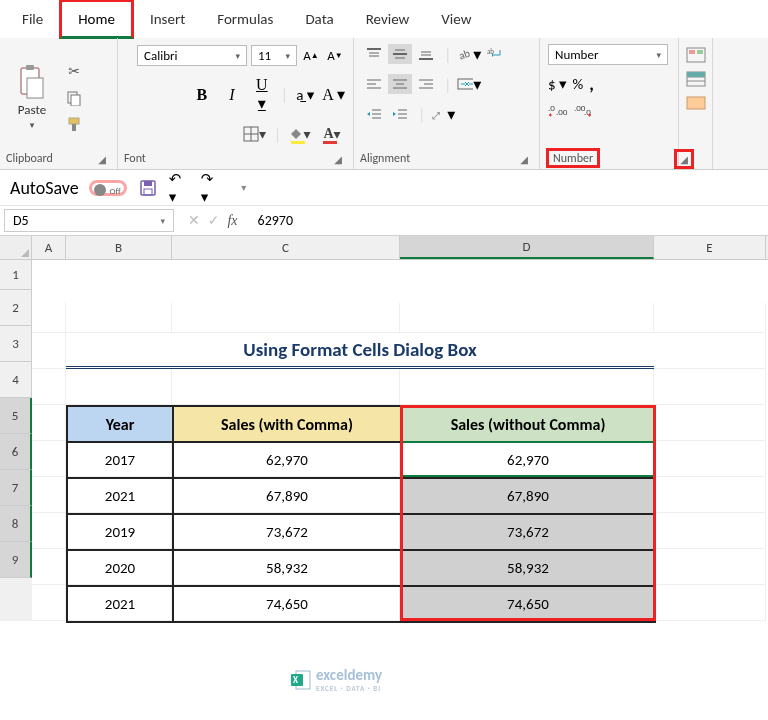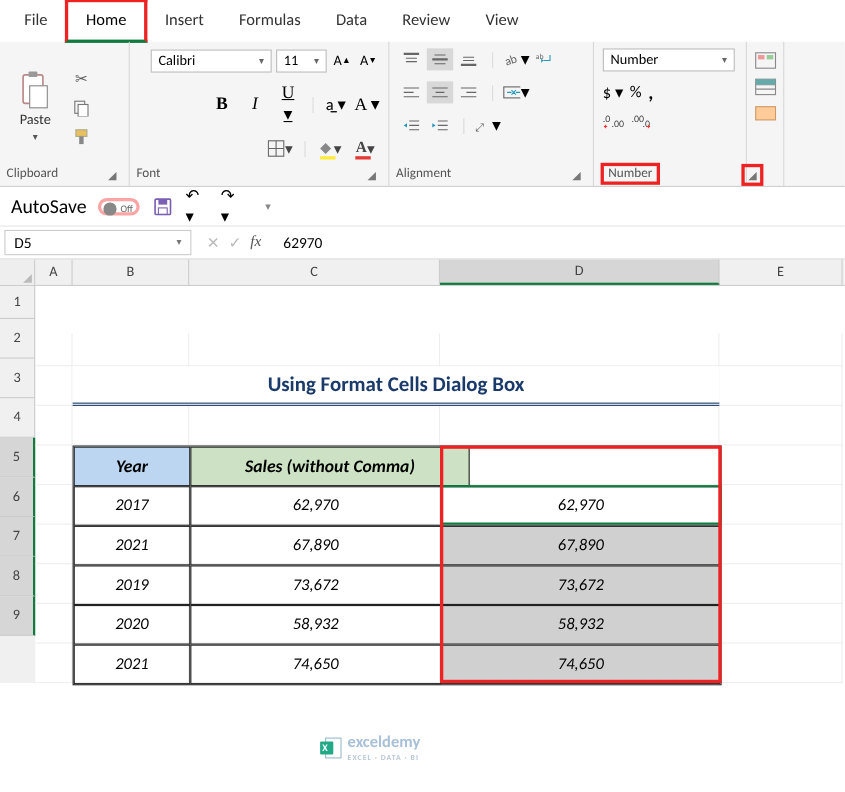--- a/index.html
+++ b/index.html
@@ -88,21 +88,21 @@
   .row-h.sel { background: #d6d6d6; border-right: 2px solid #0f7b3e; }
   .grid { flex: 1; position: relative; margin-top: 43px; }
   .gr { display: flex; height: 36px; }
   .gr.r1 { height: 30px; }
   .gc { border-right: 1px solid #eee; border-bottom: 1px solid #eee; }
   .gc.cA { width: 34px; } .gc.cB { width: 106px; } .gc.cC { width: 228px; } .gc.cD { width: 254px; } .gc.cE { width: 112px; }
 
   
   .title-cell { position: absolute; left: 34px; top: 30px; width: 588px; height: 36px; display: flex; align-items: center; justify-content: center; font-size: 19px; font-weight: bold; color: #1a3a6a; border-bottom: 3px double #1a3a6a; background: #fff; }
   .dtable { position: absolute; left: 34px; top: 102px; border: 1px solid #222; }
-  .dtable .drow { display: flex; font-style: italic; }
+  .dtable .drow { display: flex; }
   .dtable .dcell { border: 1px solid #222; height: 36px; display: flex; align-items: center; justify-content: center; font-size: 15px; }
   .dB { width: 106px; } .dC { width: 228px; } .dD { width: 254px; }
   .hdr .dcell { font-weight: bold; font-size: 16px; }
   .hdr .dB { background: #bcd6f2; } .hdr .dC { background: #f5e6a8; } .hdr .dD { background: #cde2c4; }
   .sel-range { position: absolute; left: 368px; top: 102px; width: 256px; height: 216px; border: 3px solid #e22; pointer-events: none; }
   .sel-cell { position: absolute; left: 368px; top: 138px; width: 256px; height: 36px; border: 2px solid #0f7b3e; pointer-events: none; background: transparent; }
   .shade { background: #d0d0d0; }
 
   
   .watermark { position: absolute; left: 290px; top: 666px; font-size: 15px; color: #a8c0d8; font-weight: bold; display: flex; align-items: center; gap: 4px; }
@@ -472,20 +472,21 @@
         <div class="gc cC"></div>
         <div class="gc cD"></div>
         <div class="gc cE"></div>
       </div>
 
     <div class="title-cell">Using Format Cells Dialog Box</div>
 
     <div class="dtable">
       <div class="drow hdr">
         <div class="dcell dB">Year</div>
+        <div class="dcell dC">Sales (with Comma)</div>
         <div class="dcell dD">Sales (without Comma)</div>
       </div>
       <div class="drow">
           <div class="dcell dB">2017</div>
           <div class="dcell dC">62,970</div>
           <div class="dcell dD">62,970</div>
         </div>
       <div class="drow">
           <div class="dcell dB">2021</div>
           <div class="dcell dC">67,890</div>

